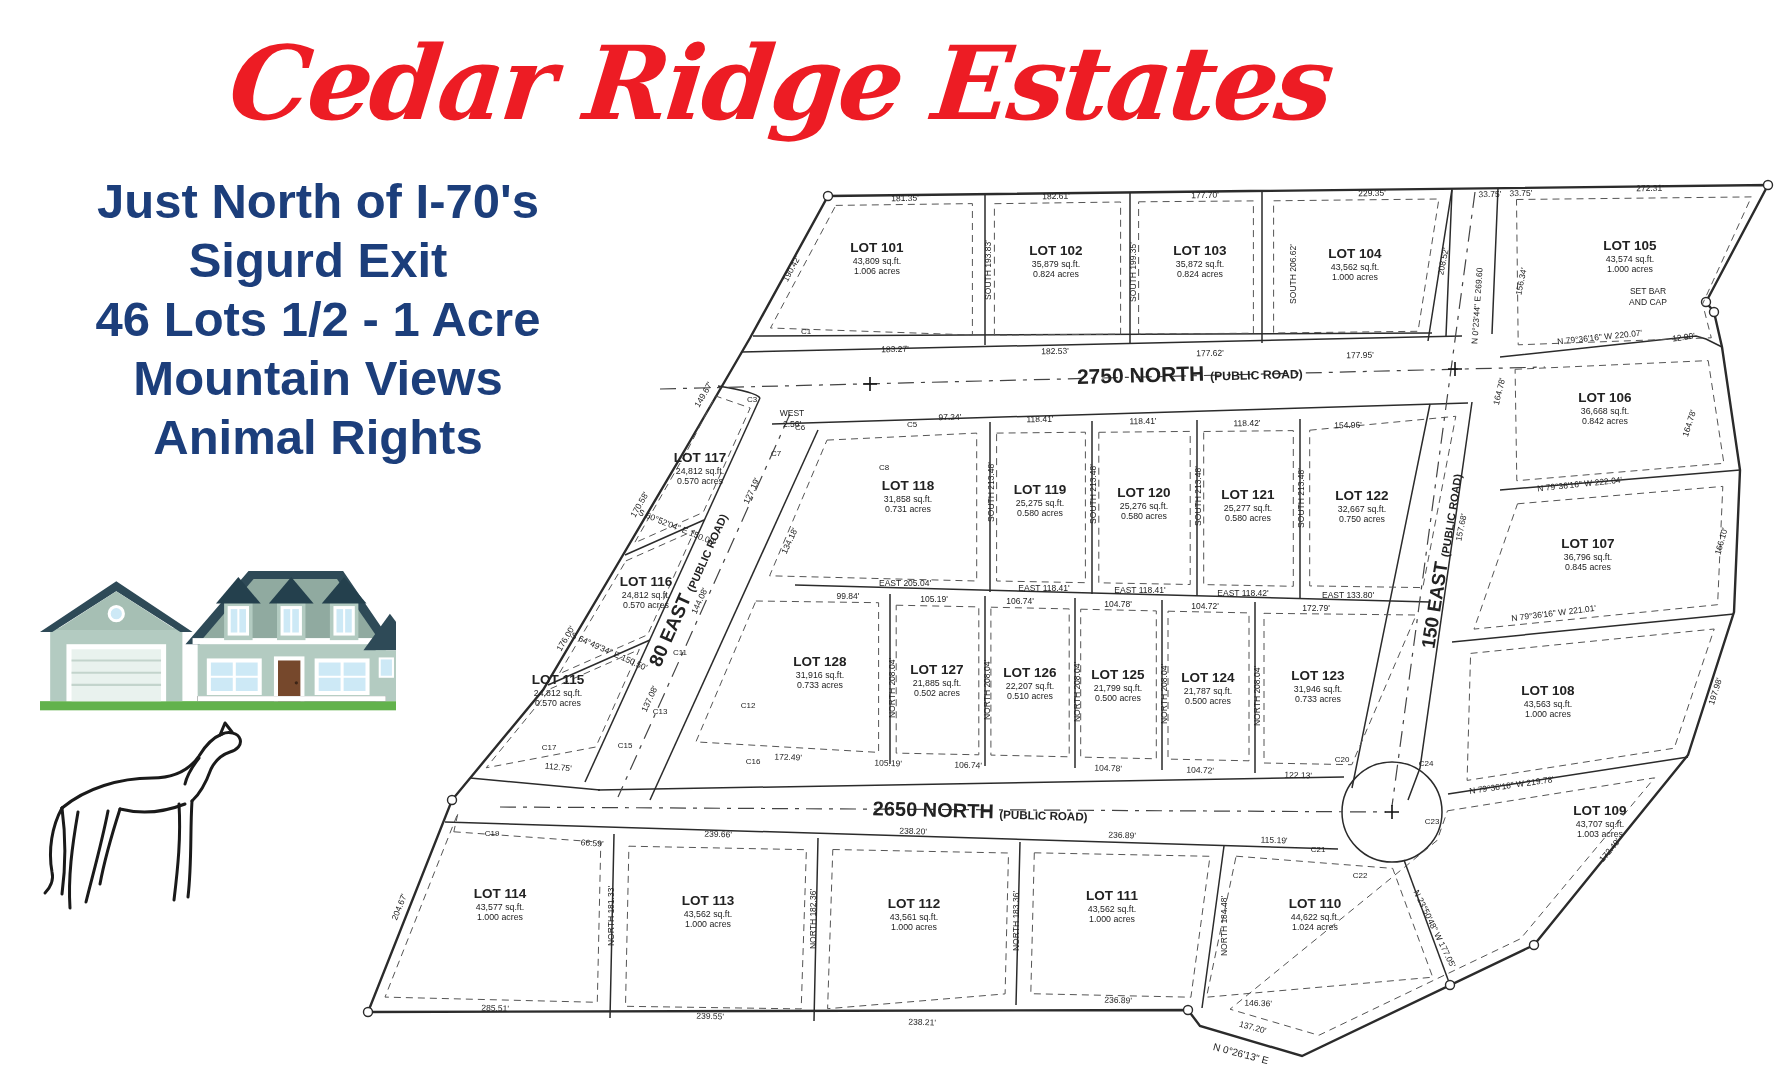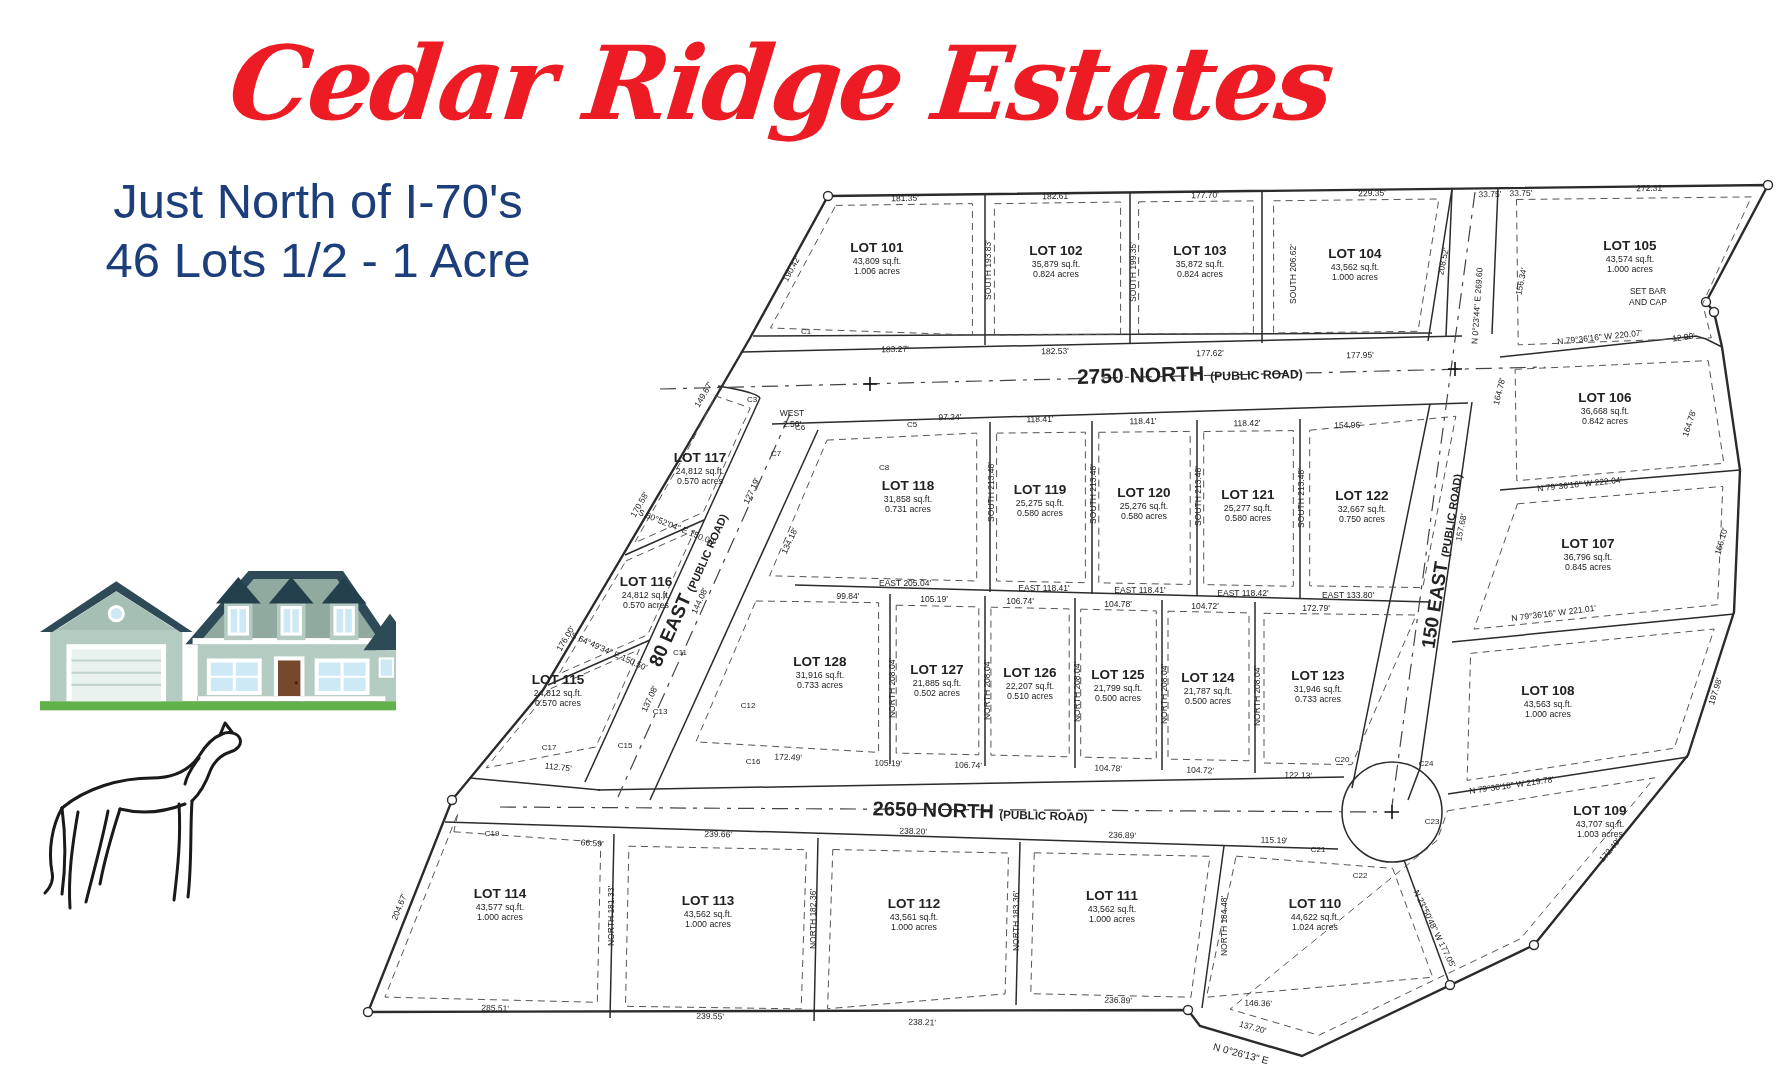--- a/index.html
+++ b/index.html
@@ -5,37 +5,40 @@
   html,body{margin:0;padding:0;background:#ffffff;}
   body{position:relative;width:1792px;height:1075px;overflow:hidden;font-family:"Liberation Sans",sans-serif;}
   .title{
     position:absolute;left:210px;top:18px;width:1140px;height:140px;
     font-family:"DejaVu Serif",serif;font-style:italic;font-weight:bold;
     font-size:102px;line-height:130px;color:#ED1C24;text-align:center;
     transform:skewX(-6deg);letter-spacing:-3px;white-space:nowrap;
   }
   .tagline{
     position:absolute;left:22px;top:172px;width:592px;text-align:center;
-    color:#1C3E7B;font-weight:normal;font-size:49px;line-height:59px;
+    color:#1C3E7B;font-weight:bold;font-size:49px;line-height:59px;
     letter-spacing:0px;font-family:"Liberation Sans",sans-serif;
   }
   .tagline .tl{white-space:nowrap;}
   #house{position:absolute;left:40px;top:550px;width:356px;height:164px;}
   #horse{position:absolute;left:42px;top:712px;width:235px;height:215px;}
   #plat{position:absolute;left:0;top:0;width:1792px;height:1075px;}
   svg text{font-family:"Liberation Sans",sans-serif;fill:#222;}
 </style>
 </head>
 <body>
 
 <div class="title">Cedar Ridge Estates</div>
 
 <div class="tagline">
   <div class="tl">Just North of I-70's</div>
+  <div class="tl">Sigurd Exit</div>
   <div class="tl">46 Lots 1/2 - 1 Acre</div>
+  <div class="tl">Mountain Views</div>
+  <div class="tl">Animal Rights</div>
 </div>
 
 <svg id="house" viewBox="0 0 350 160">
   <rect x="0" y="148" width="350" height="9" fill="#62b24c"></rect>
 
   <rect x="10" y="76" width="130" height="72" fill="#b3cbc1"></rect>
   <polygon points="0,80 75,30 150,80 138,80 75,40 12,80" fill="#2e4a57"></polygon>
   <polygon points="16,78 75,40 134,78" fill="#a6bfb4"></polygon>
   <circle cx="75" cy="62" r="7" fill="#cde9f6" stroke="#ffffff" stroke-width="3"></circle>
   <rect x="26" y="92" width="98" height="56" fill="#ffffff"></rect>

